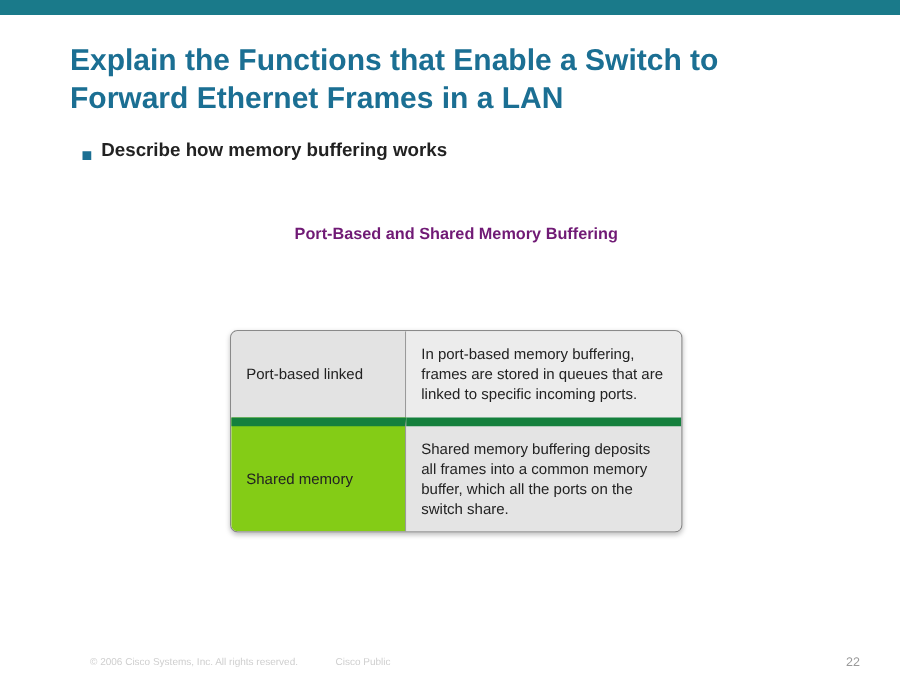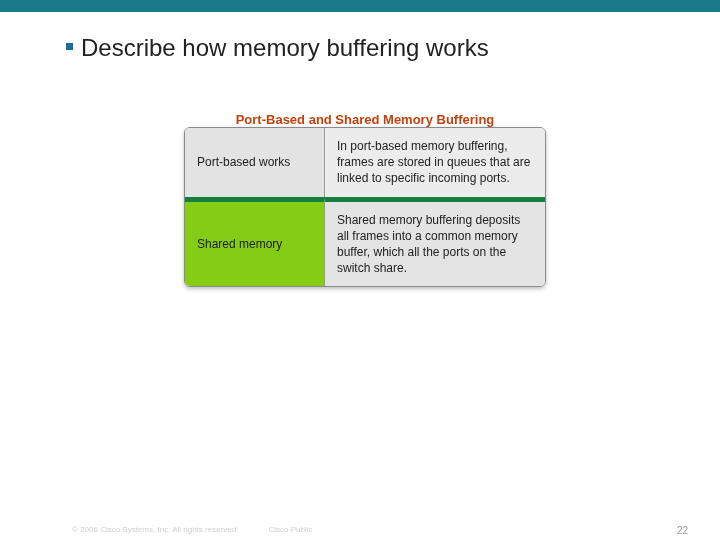--- a/index.html
+++ b/index.html
@@ -33,45 +33,47 @@
     margin-left: 10px;
   }
   .bullet-square {
     width: 7px;
     height: 7px;
     background: #1b6f93;
     margin-top: 9px;
     flex-shrink: 0;
   }
   .bullet-text {
-    font-size: 24px;
+    font-size: 15px;
     color: #222;
+    font-weight: bold;
   }
   .figure-area {
     margin-top: 50px;
     text-align: center;
   }
   .figure-title {
     font-size: 13px;
     font-weight: bold;
-    color: #c2410c;
+    color: #701a75;
+    margin-bottom: 70px;
   }
   .table-wrap {
     display: inline-block;
     border: 1px solid #8a8a8a;
     border-radius: 6px;
     overflow: hidden;
     box-shadow: 0 2px 4px rgba(0,0,0,0.25);
     text-align: left;
   }
   .table-row {
     display: flex;
   }
   .table-row + .table-row .cell {
-    border-top: 5px solid #15803d;
+    border-top: 7px solid #15803d;
   }
   .cell {
     padding: 10px 12px;
     font-size: 12px;
     color: #222;
     line-height: 1.35;
   }
   .cell-label {
     width: 140px;
     background: #e3e3e3;
@@ -105,32 +107,33 @@
     font-size: 10px;
     color: #9a9a9a;
   }
 </style>
 </head>
 <body>
 
 <div class="top-bar"></div>
 
 <div class="content">
+  <h1 class="title">Explain the Functions that Enable a Switch to Forward Ethernet Frames in a LAN</h1>
 
   <div class="bullet-row">
     <div class="bullet-square"></div>
     <div class="bullet-text">Describe how memory buffering works</div>
   </div>
 
   <div class="figure-area">
     <div class="figure-title">Port-Based and Shared Memory Buffering</div>
 
     <div class="table-wrap">
       <div class="table-row">
-        <div class="cell cell-label">Port-based works</div>
+        <div class="cell cell-label">Port-based linked</div>
         <div class="cell cell-desc">In port-based memory buffering, frames are stored in queues that are linked to specific incoming ports.</div>
       </div>
       <div class="table-row row-alt">
         <div class="cell cell-label">Shared memory</div>
         <div class="cell cell-desc">Shared memory buffering deposits all frames into a common memory buffer, which all the ports on the switch share.</div>
       </div>
     </div>
   </div>
 </div>
 

